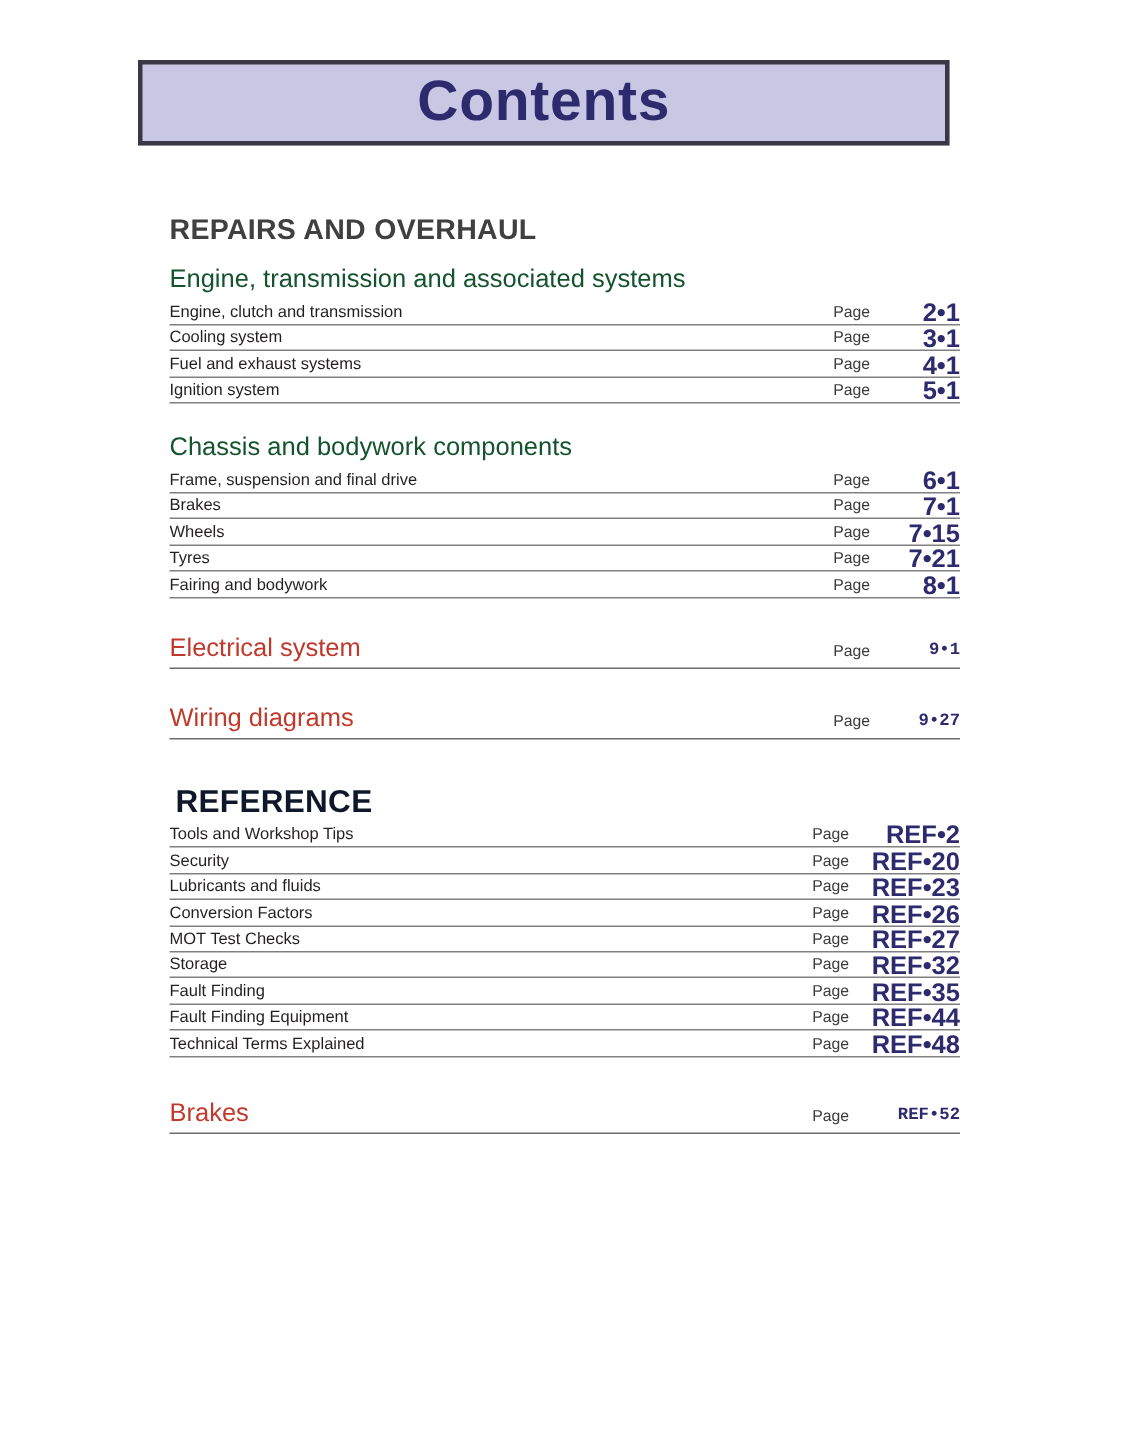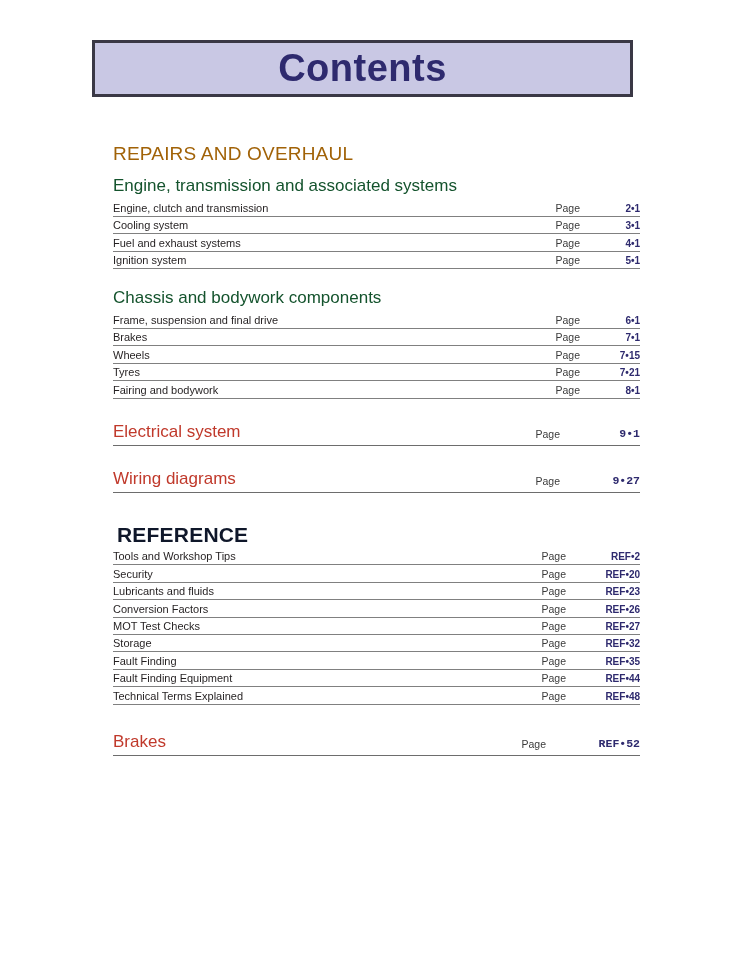--- a/index.html
+++ b/index.html
@@ -41,22 +41,22 @@
   .content {
     position: absolute;
     left: 113px;
     top: 143px;
     width: 527px;
   }
 
   
   .group-heading {
     font-size: 19px;
-    font-weight: normal;
-    color: #a16207;
+    font-weight: bold;
+    color: #404040;
     margin: 0 0 12px 0;
     letter-spacing: 0.2px;
     line-height: 21px;
   }
 
   
   .section-heading {
     font-size: 17px;
     color: #14532d;
     margin: 0 0 3px 0;
@@ -93,34 +93,33 @@
     text-align: right;
     color: #3b3b3b;
     font-size: 10.5px;
     padding-right: 8px;
   }
   td.c-pagenum {
     width: 52px;
     text-align: right;
     font-weight: bold;
     color: #2e2a6e;
-    font-size: 10px;
+    font-size: 17px;
   }
   
   .rows.ref td.c-pagelabel { width: 52px; }
   .rows.ref td.c-pagenum   { width: 66px; }
 
   
   .big-row {
     display: flex;
     align-items: flex-end;
     border-bottom: 1.5px solid #6d6d6d;
     padding-bottom: 3px;
     margin-top: 22px;
-    gap: 20px;
   }
   .big-row .br-title {
     flex: 1 1 auto;
     font-size: 17px;
     color: #c0392b;
     line-height: 21px;
   }
   .big-row .br-pagelabel {
     flex: 0 0 auto;
     font-size: 10.5px;

